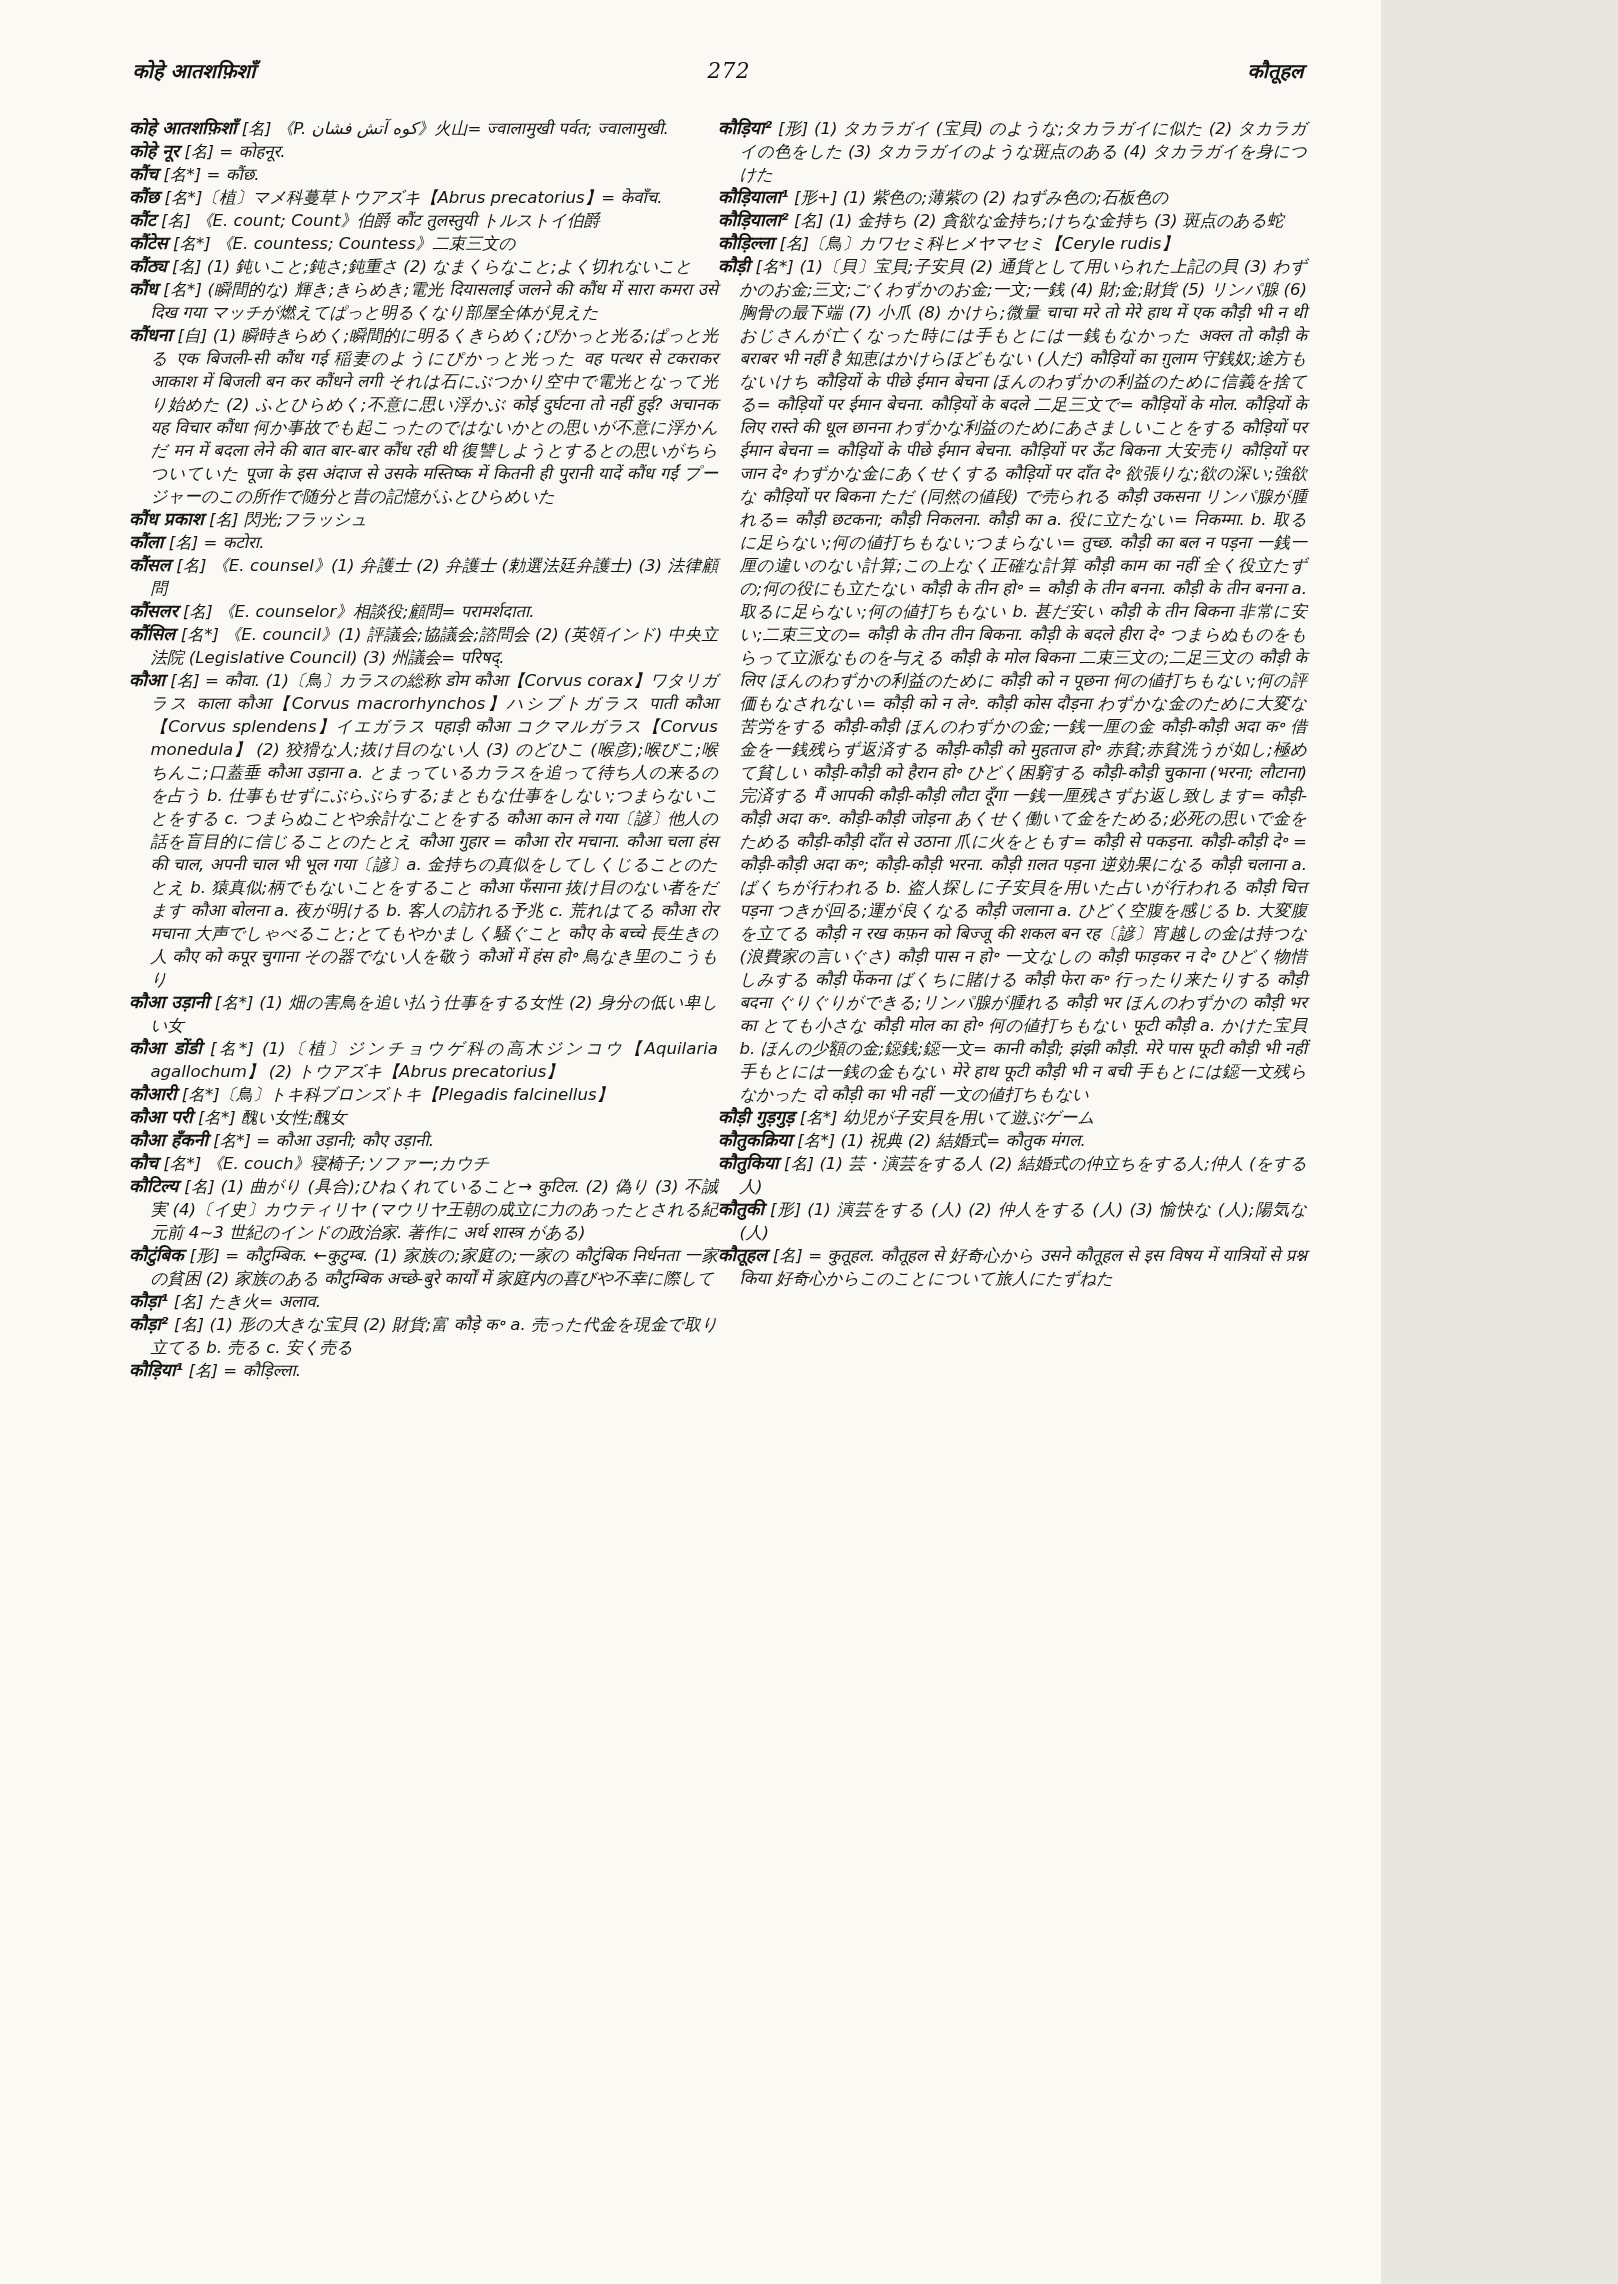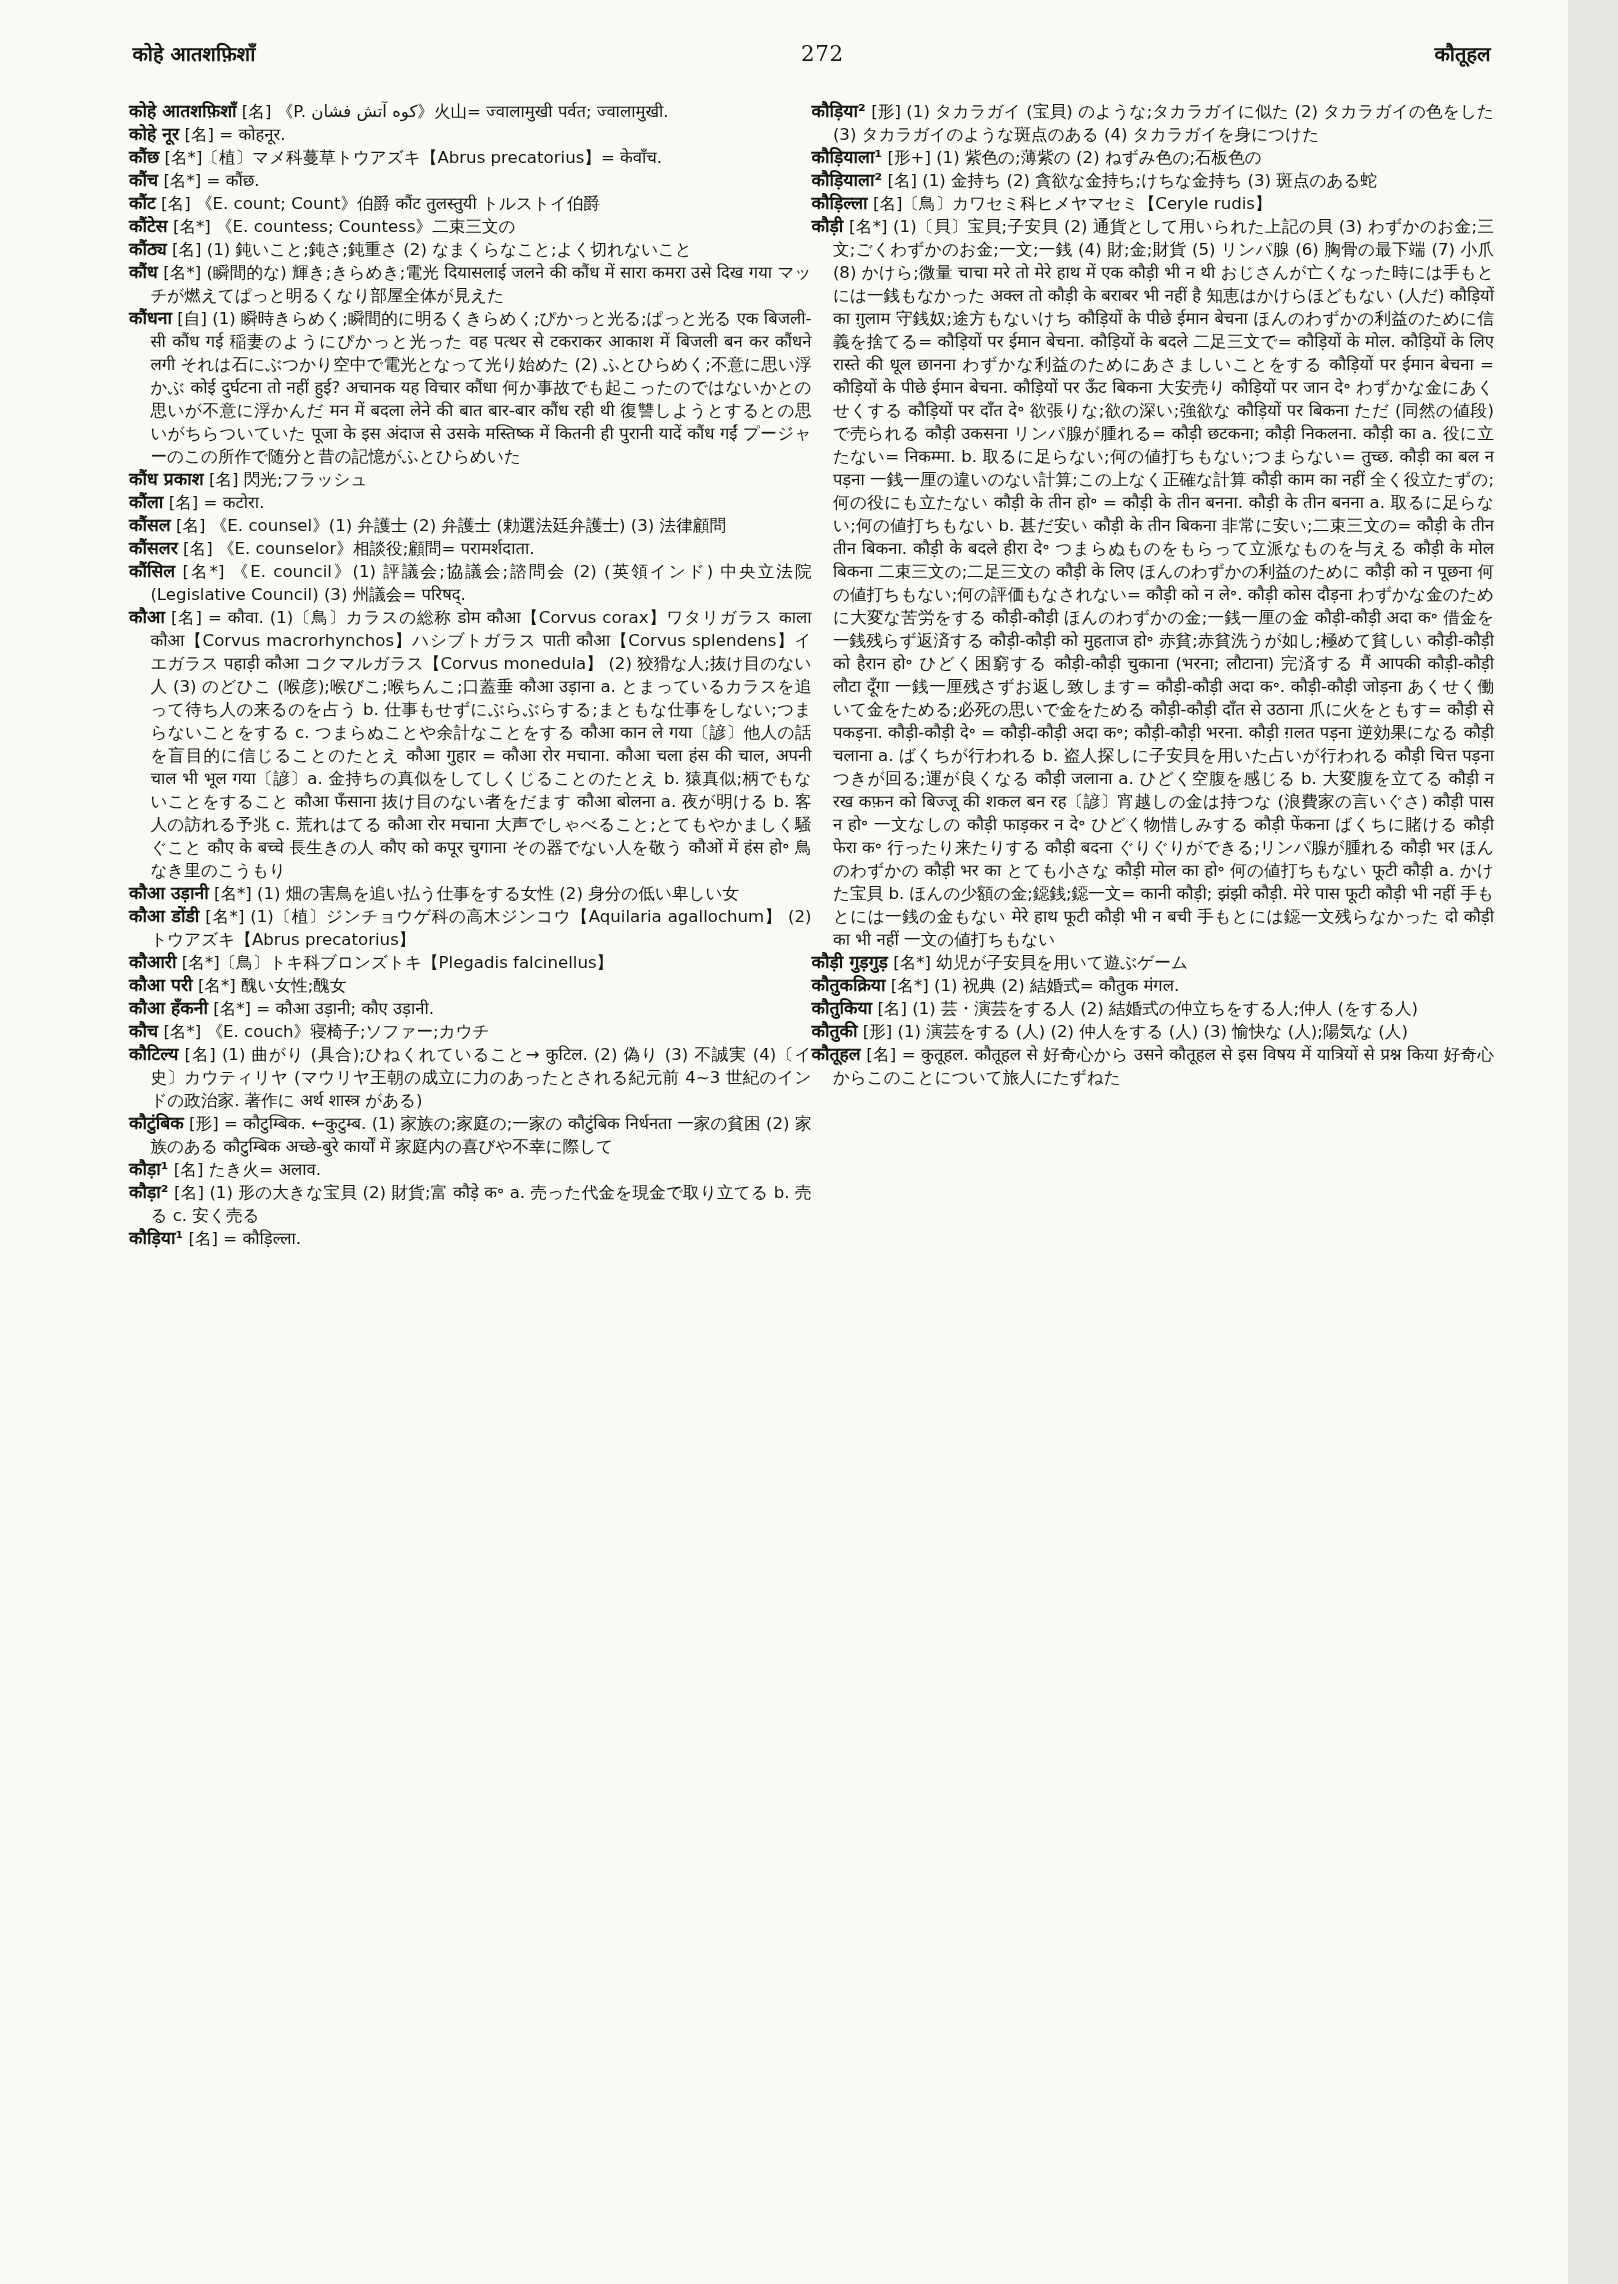--- a/index.html
+++ b/index.html
@@ -4,25 +4,26 @@
 <style>
   * { margin: 0; padding: 0; box-sizing: border-box; }
   html, body { background: #e8e6e0; }
   body {
     width: 1619px;
     font-family: "DejaVu Sans", sans-serif;
     color: #161513;
   }
   .page {
     position: relative;
-    width: 1568px;
+    width: 1381px;
     height: 2284px;
     background: #faf9f4;
-    padding: 40px 74px 34px 129px;
+    padding: 57px 74px 34px 129px;
     overflow: hidden;
+    font-style: italic;
   }
   .running-head {
     display: flex;
     align-items: baseline;
     justify-content: space-between;
     font-size: 19px;
     padding: 0 3.4px 0 3.4px;
   }
   .rh-word {
     font-weight: 700;
@@ -71,23 +72,23 @@
   </div>
 
   <div class="columns">
 
     <div class="col">
 
         <p class="entry"><span class="head">कोहे आतशफ़िशाँ</span> <span class="body">[名] 《P. کوه آتش فشان》火山= ज्वालामुखी पर्वत; ज्वालामुखी.</span></p>
 
         <p class="entry"><span class="head">कोहे नूर</span> <span class="body">[名] = कोहनूर.</span></p>
 
+        <p class="entry"><span class="head">कौंच</span> <span class="body">[名*] = कौंछ.</span></p>
+
         <p class="entry"><span class="head">कौंछ</span> <span class="body">[名*]〔植〕マメ科蔓草トウアズキ【Abrus precatorius】= केवाँच.</span></p>
-
-        <p class="entry"><span class="head">कौंच</span> <span class="body">[名*] = कौंछ.</span></p>
 
         <p class="entry"><span class="head">कौंट</span> <span class="body">[名] 《E. count; Count》伯爵 कौंट तुलस्तुयी トルストイ伯爵</span></p>
 
         <p class="entry"><span class="head">कौंटेस</span> <span class="body">[名*] 《E. countess; Countess》二束三文の</span></p>
 
         <p class="entry"><span class="head">कौंठ्य</span> <span class="body">[名] (1) 鈍いこと;鈍さ;鈍重さ (2) なまくらなこと;よく切れないこと</span></p>
 
         <p class="entry"><span class="head">कौंध</span> <span class="body">[名*] (瞬間的な) 輝き;きらめき;電光 दियासलाई जलने की कौंध में सारा कमरा उसे दिख गया マッチが燃えてぱっと明るくなり部屋全体が見えた</span></p>
 
         <p class="entry"><span class="head">कौंधना</span> <span class="body">[自] (1) 瞬時きらめく;瞬間的に明るくきらめく;ぴかっと光る;ぱっと光る एक बिजली-सी कौंध गई 稲妻のようにぴかっと光った वह पत्थर से टकराकर आकाश में बिजली बन कर कौंधने लगी それは石にぶつかり空中で電光となって光り始めた (2) ふとひらめく;不意に思い浮かぶ कोई दुर्घटना तो नहीं हुई? अचानक यह विचार कौंधा 何か事故でも起こったのではないかとの思いが不意に浮かんだ मन में बदला लेने की बात बार-बार कौंध रही थी 復讐しようとするとの思いがちらついていた पूजा के इस अंदाज से उसके मस्तिष्क में कितनी ही पुरानी यादें कौंध गईं プージャーのこの所作で随分と昔の記憶がふとひらめいた</span></p>

